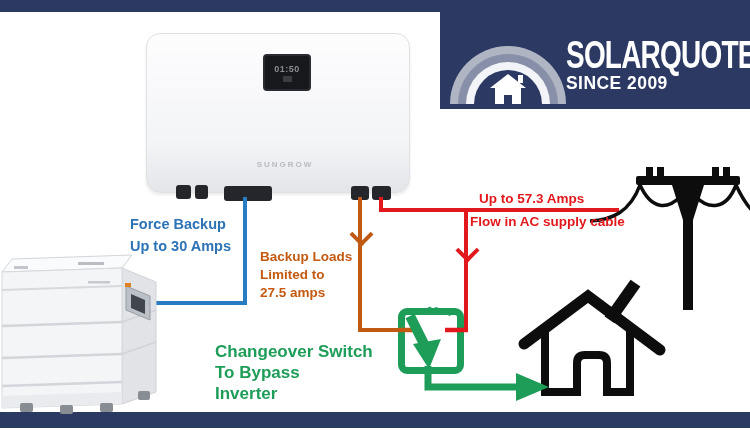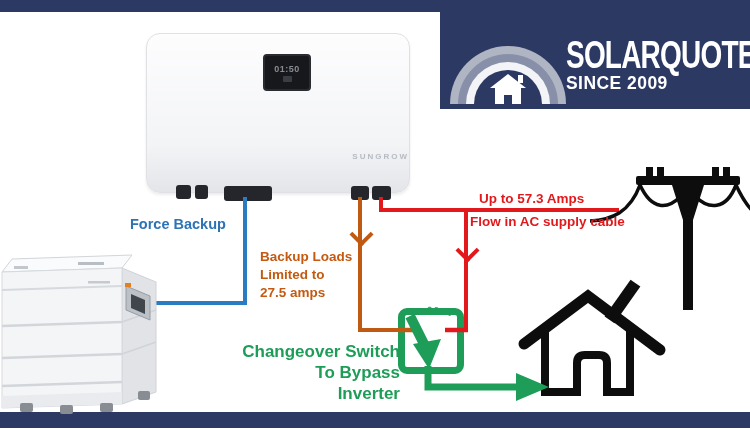--- a/index.html
+++ b/index.html
@@ -29,21 +29,21 @@
 
   
   .inverter{left:146px;top:33px;width:262px;height:158px;border-radius:14px;
       background:linear-gradient(180deg,#fdfdfe 0%,#f3f4f6 70%,#e3e5e9 100%);
       border:1px solid #dfe1e5;box-shadow:0 2px 3px rgba(0,0,0,.08);}
   .inv-display{position:absolute;left:116px;top:20px;width:44px;height:33px;background:#17181c;
       border-radius:4px;border:2px solid #2a2b30;display:flex;flex-direction:column;
       align-items:center;justify-content:center;gap:2px;}
   .inv-display .t{color:#9aa0a6;font-size:9px;font-weight:bold;opacity:.85;letter-spacing:.5px;}
   .inv-display .b{width:9px;height:6px;background:#3b3d44;border-radius:1px;}
-  .inv-brand{position:absolute;left:0;right:0;top:118px;text-align:right;color:#b7bbc2;
+  .inv-brand{position:absolute;left:0;right:0;top:126px;text-align:center;color:#b7bbc2;
       font-size:8px;font-weight:bold;letter-spacing:2px;padding-left:14px;}
   .conn{position:absolute;background:#24262b;border-radius:3px;}
 
   
   .wire{position:absolute;}
   .w-blue{background:var(--blue);}
   .w-orange{background:var(--orange);}
   .w-red{background:var(--red);}
   .chev{position:absolute;width:13px;height:13px;border-right:4px solid;border-bottom:4px solid;
       transform:rotate(45deg);}
@@ -55,21 +55,21 @@
       border-radius:9px;background:#fff;box-sizing:border-box;z-index:4;}
 
   
   .lbl{position:absolute;font-weight:bold;z-index:7;}
   .lbl-blue{left:130px;top:213px;width:140px;color:var(--text_blue);font-size:14.5px;line-height:1.55;}
   .lbl-orange{left:260px;top:248px;width:112px;color:var(--text_orange);font-size:13.5px;
       line-height:1.35;}
   .lbl-red1{left:479px;top:191px;color:var(--red);font-size:13.5px;text-align:center;}
   .lbl-red2{left:470px;top:214px;color:var(--red);font-size:13.5px;}
   .lbl-green{left:215px;top:341px;width:185px;color:var(--green);font-size:17px;line-height:1.24;
-      text-align:right;}
+      text-align:left;}
 
   .overlay-svg{position:absolute;left:0;top:0;z-index:5;pointer-events:none;}
 </style>
 </head>
 <body>
 
 <div class="stage">
 
   <div class="abs top-bar"></div>
 
@@ -172,20 +172,21 @@
       <polygon points="413,344 441,339 429,369" fill="#1e9d58"></polygon>
     </g>
     <g>
       <path d="M428,366 L428,387 L518,387" fill="none" stroke="#1e9d58" stroke-width="7"></path>
       <polygon points="516,373 549,387 516,401" fill="#1e9d58"></polygon>
     </g>
   </svg>
 
   <div class="lbl lbl-blue">
     <div>Force Backup</div>
+    <div>Up to 30 Amps</div>
   </div>
 
   <div class="lbl lbl-orange">
     <div>Backup Loads</div>
     <div>Limited to</div>
     <div>27.5 amps</div>
   </div>
 
   <div class="lbl lbl-red1">Up to 57.3 Amps</div>
   <div class="lbl lbl-red2">Flow in AC supply cable</div>

